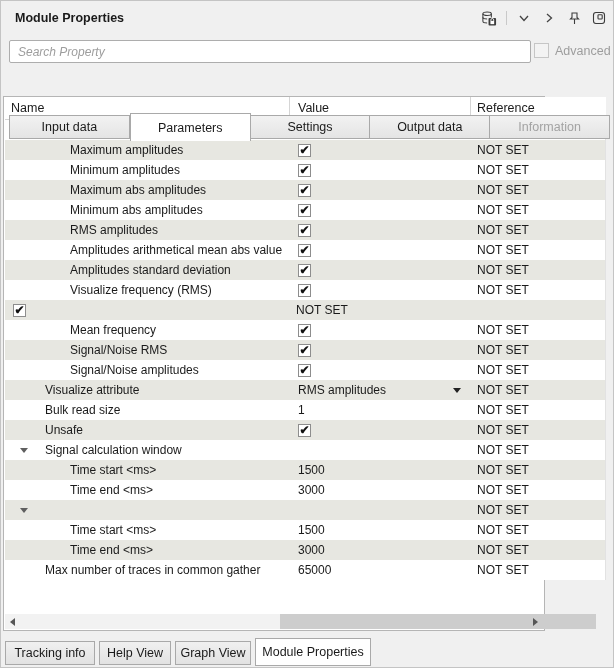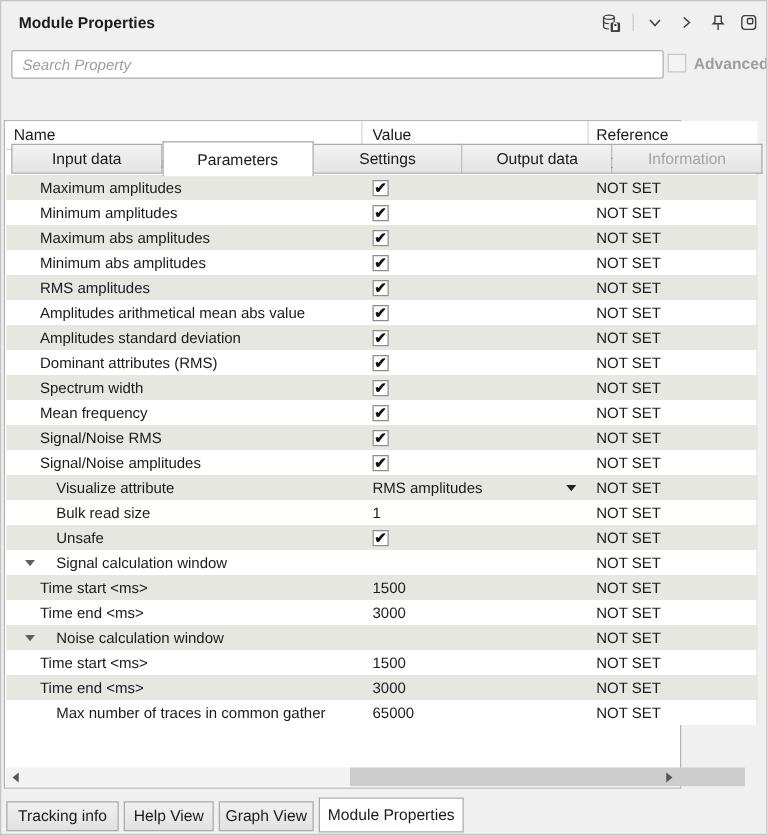--- a/index.html
+++ b/index.html
@@ -15,21 +15,21 @@
   .icon-btn{display:flex;align-items:center;justify-content:center;width:16px;height:16px;cursor:default;}
   .vsep{width:1px;height:14px;background:#c9c9c9;}
   
   .search-row{position:absolute;top:39px;left:0;right:0;height:24px;}
   .search-input{
     position:absolute;left:8px;top:0;width:522px;height:23px;box-sizing:border-box;
     border:1px solid #adadad;border-radius:2px;background:#fff;padding:0 8px;
     font-family:"Liberation Sans",sans-serif;font-size:12px;color:#0c4a6e;outline:none;
   }
   .search-input::placeholder{font-style:italic;color:#9d9d9d;}
-  .adv-wrap{position:absolute;left:533px;top:3px;display:flex;align-items:center;gap:6px;font-weight:bold;}
+  .adv-wrap{position:absolute;left:533px;top:3px;display:flex;align-items:center;gap:6px;}
   .adv-box{width:15px;height:15px;box-sizing:border-box;border:1px solid #c6c6c6;background:#f3f3f3;}
   .adv-label{color:#9d9d9d;font-size:12.5px;}
   
   .top-tabs{position:absolute;top:70px;left:8px;right:3px;height:26px;display:flex;z-index:3;margin-top:42px;}
   .ttab{
     flex:1 1 0;box-sizing:border-box;height:24px;margin-top:2px;
     background:linear-gradient(#f2f2f2,#e4e4e4);
     border:1px solid #a9a9a9;border-left-width:0;
     display:flex;align-items:center;justify-content:center;font-size:12.5px;
   }
@@ -55,21 +55,21 @@
   .thead .thcell:nth-child(3){padding-left:6px;}
   .rows{position:absolute;top:23px;left:1px;width:601px;}
   .trow{
     display:grid;grid-template-columns:285px 181px 135px;height:20px;background:#fff;
     border-right:1px solid #e2e2e2;box-sizing:border-box;
   }
   .trow.alt{background:#e7e7e1;}
   .cell{display:flex;align-items:center;overflow:hidden;white-space:nowrap;}
   .cell-name{position:relative;}
   .cell-name .lbl{padding-left:40px;}
-  .cell-name.child .lbl{padding-left:27px;}
+  .cell-name.child .lbl{padding-left:65px;}
   .tri{
     position:absolute;left:15px;top:8px;width:0;height:0;
     border-left:4px solid transparent;border-right:4px solid transparent;border-top:5px solid #5f5f5f;
   }
   .cell-value{padding-left:8px;}
   .cb{
     width:13px;height:13px;box-sizing:border-box;border:1px solid #8d8d8d;background:#fff;
     display:flex;align-items:center;justify-content:center;
   }
   .cb .mark{font-size:12px;font-weight:bold;line-height:10px;color:#111;margin-top:-1px;}
@@ -243,33 +243,30 @@
           </div>
           <div class="cell cell-value">
             <span class="cb">
               <span class="mark">✔</span>
             </span>
           </div>
           <div class="cell cell-ref">NOT SET</div>
         </div>
         <div class="trow">
           <div class="cell cell-name child">
-            <span class="lbl">Dominant attributes (RMS)</span>
-          </div>
-          <div class="cell cell-value">
-            <span class="cb">
-              <span class="mark">✔</span>
-            </span>
-          </div>
-          <div class="cell cell-ref">NOT SET</div>
-        </div>
-        <div class="trow alt">
-          <div class="cell cell-name child">
-            <span class="lbl">Spectrum width</span>
-          </div>
+            <span class="lbl">Visualize frequency (RMS)</span>
+          </div>
+          <div class="cell cell-value">
+            <span class="cb">
+              <span class="mark">✔</span>
+            </span>
+          </div>
+          <div class="cell cell-ref">NOT SET</div>
+        </div>
+        <div class="trow alt">
           <div class="cell cell-value">
             <span class="cb">
               <span class="mark">✔</span>
             </span>
           </div>
           <div class="cell cell-ref">NOT SET</div>
         </div>
         <div class="trow">
           <div class="cell cell-name child">
             <span class="lbl">Mean frequency</span>
@@ -357,21 +354,20 @@
             <span class="lbl">Time end &lt;ms&gt;</span>
           </div>
           <div class="cell cell-value">
             <span>3000</span>
           </div>
           <div class="cell cell-ref">NOT SET</div>
         </div>
         <div class="trow alt">
           <div class="cell cell-name">
             <span class="tri"></span>
-            <span class="lbl">Noise calculation window</span>
           </div>
           <div class="cell cell-value"></div>
           <div class="cell cell-ref">NOT SET</div>
         </div>
         <div class="trow">
           <div class="cell cell-name child">
             <span class="lbl">Time start &lt;ms&gt;</span>
           </div>
           <div class="cell cell-value">
             <span>1500</span>

